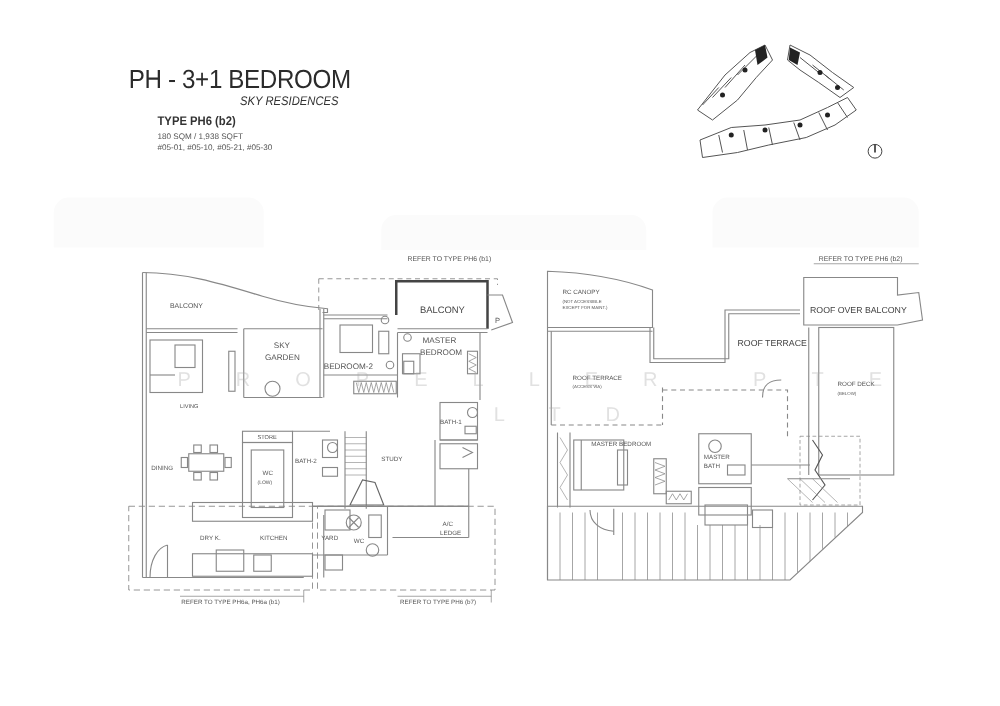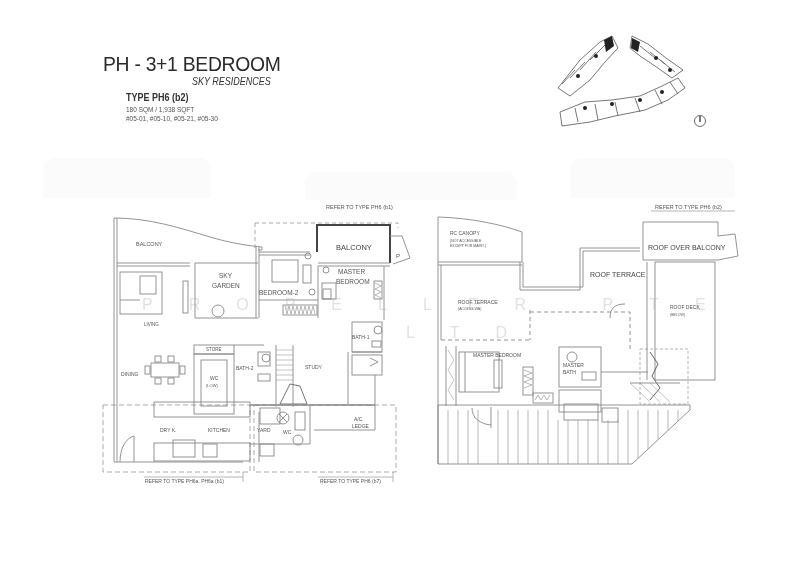--- a/index.html
+++ b/index.html
@@ -283,13 +283,13 @@
     <text x="458" y="310" font-size="3.5">(ACCESS VIA)</text>
     <text x="670" y="309" font-size="5">ROOF DECK</text>
     <text x="670" y="316" font-size="3.5">(BELOW)</text>
     <text x="473" y="357" font-size="5">MASTER BEDROOM</text>
     <text x="563" y="367" font-size="5">MASTER</text>
     <text x="563" y="374" font-size="5">BATH</text>
   </g>
 </svg>
 
 <div class="wm" style="left:142px;top:296px;">PROPELLER PTE</div>
-<div class="wm" style="left:406px;top:324px;">LTD</div>
+<div class="wm" style="left:395px;top:324px;">LTD</div>
 
 </body></html>

